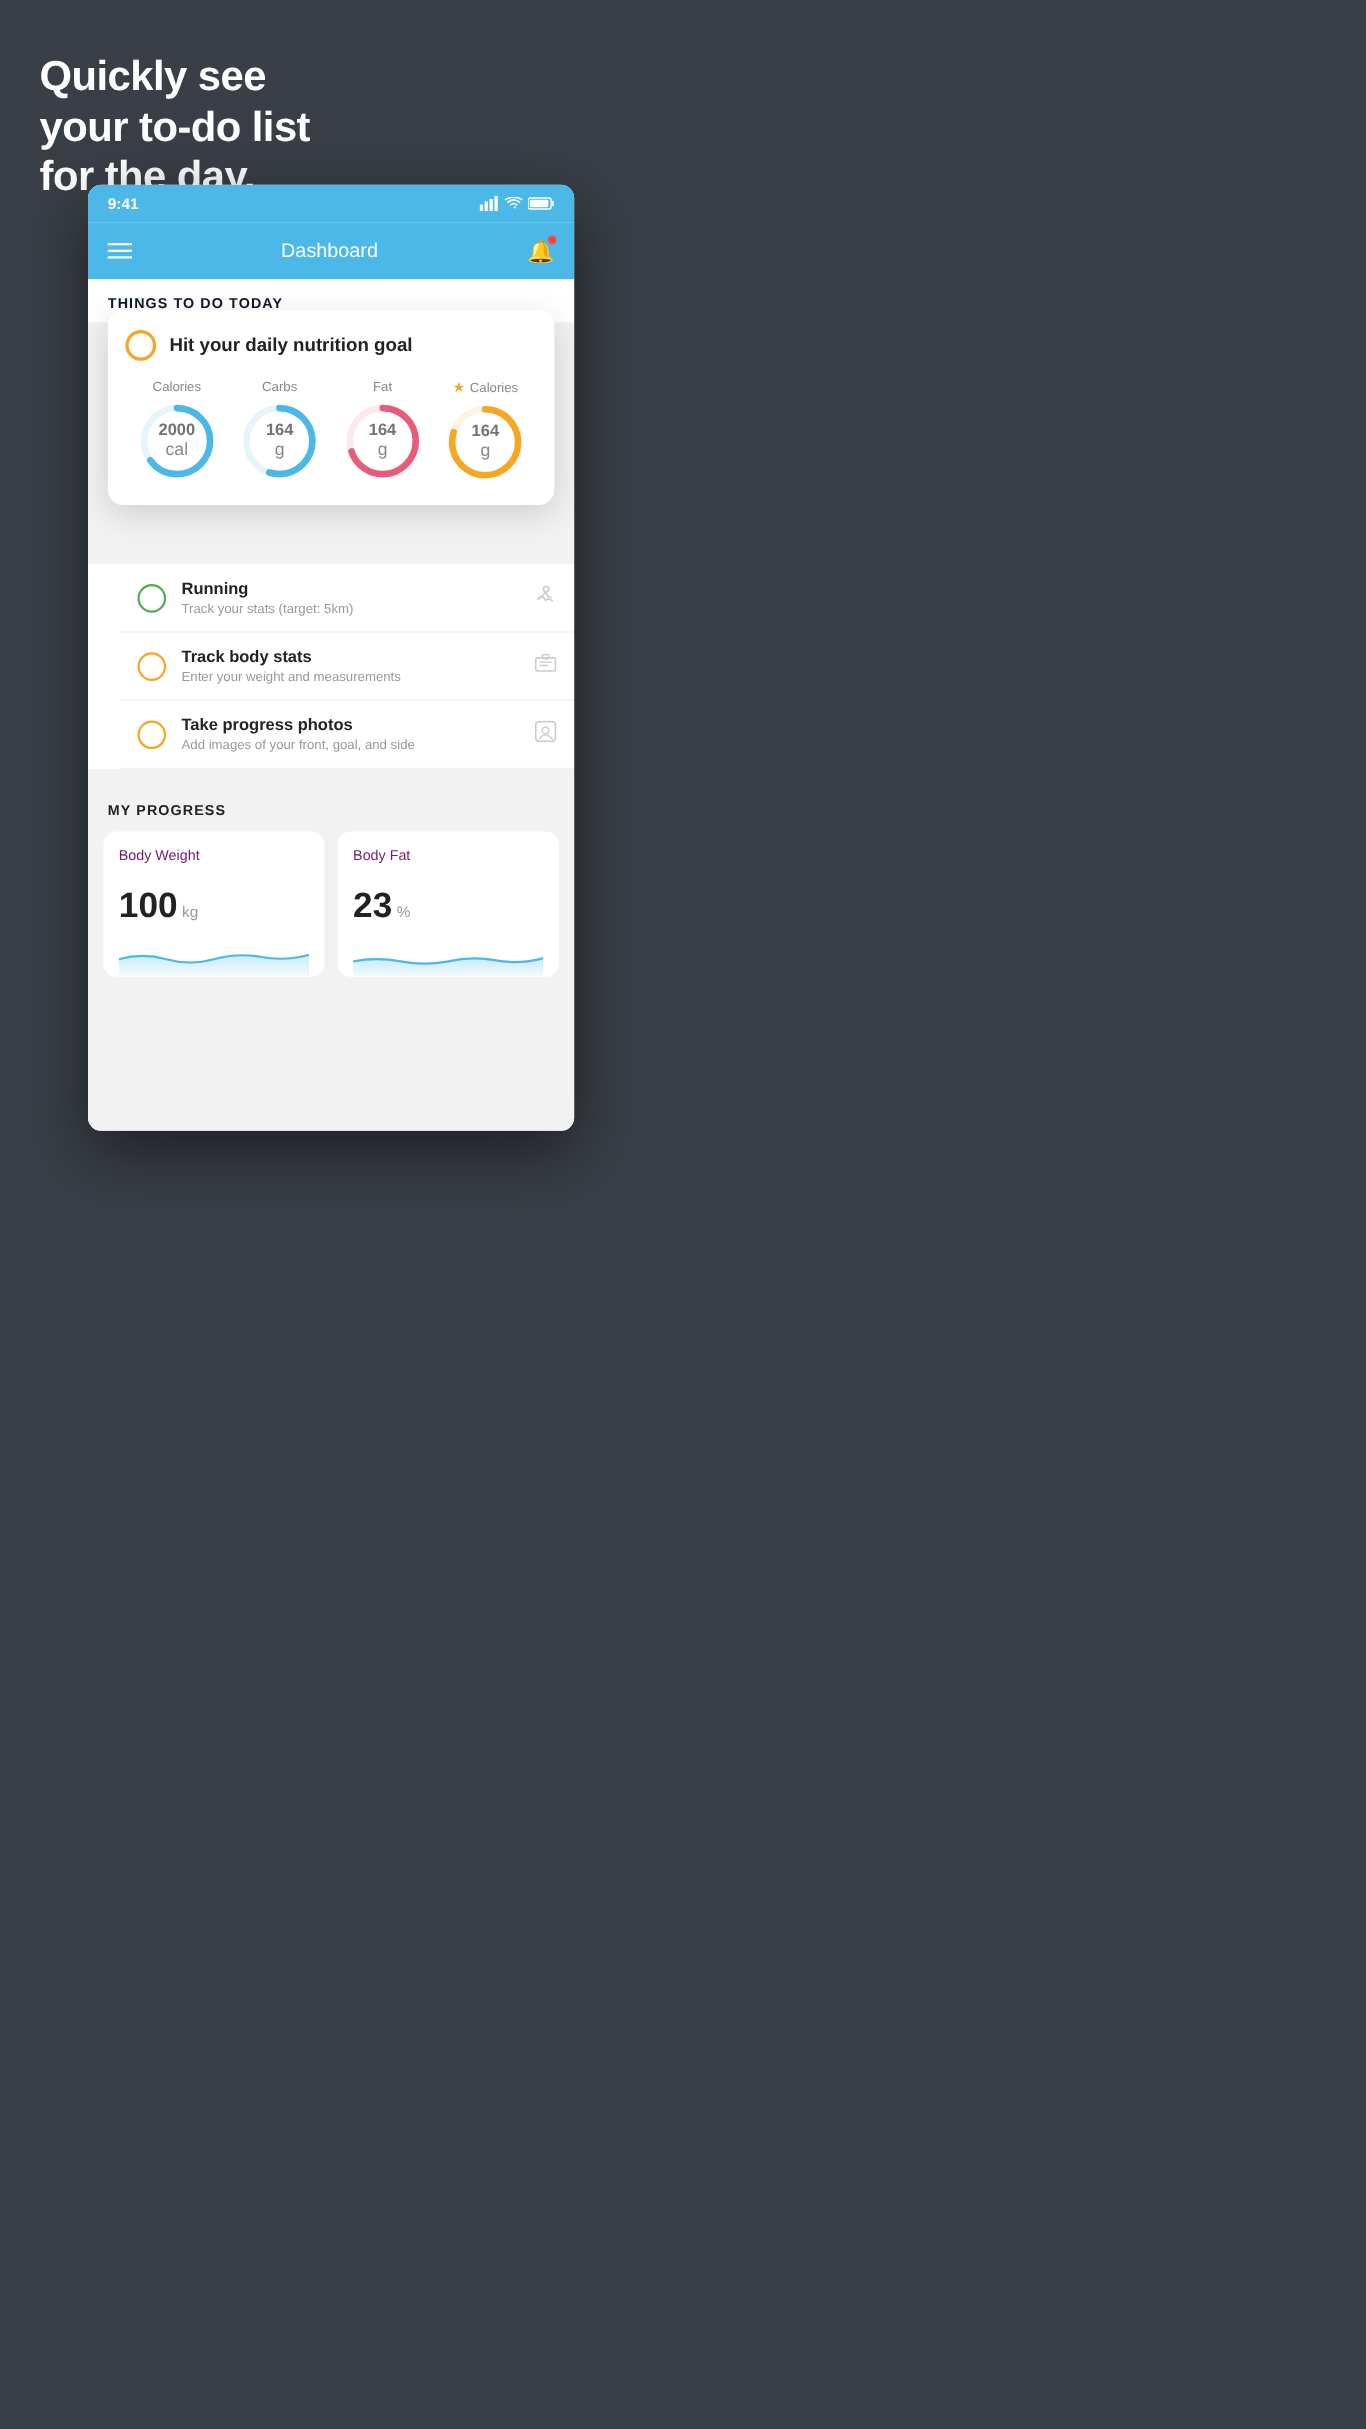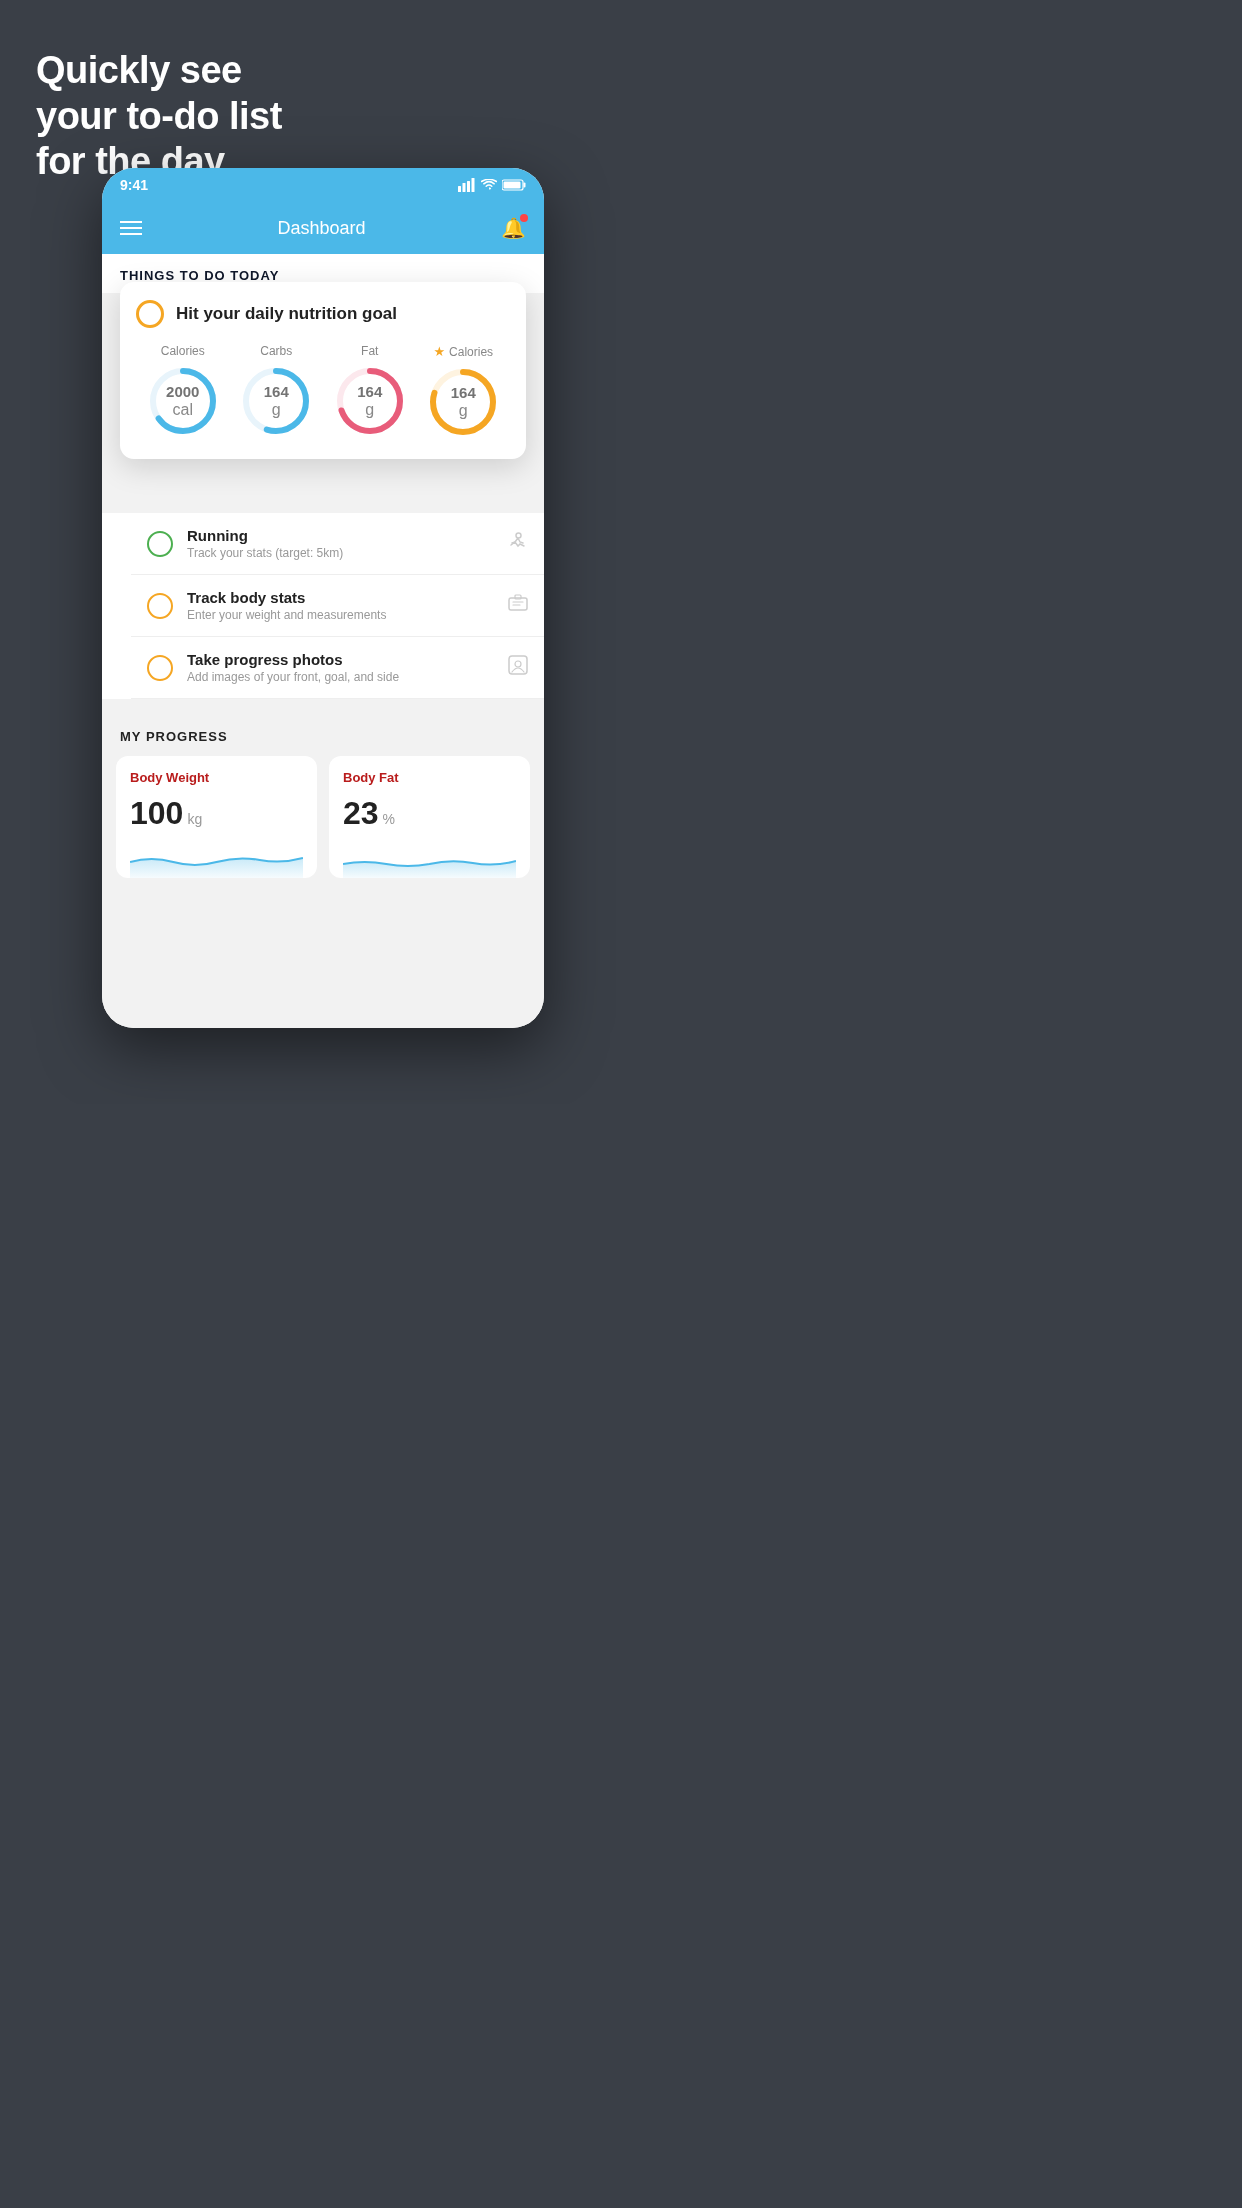--- a/index.html
+++ b/index.html
@@ -21,25 +21,25 @@
       font-size: 38px;
       font-weight: 800;
       line-height: 1.2;
       letter-spacing: -0.5px;
     }
 
     
     .phone {
       position: absolute;
       top: 168px;
-      left: 102px;
+      left: 80px;
       width: 442px;
       height: 860px;
       background: #ffffff;
-      border-radius: 32px;
+      border-radius: 12px;
       overflow: hidden;
       box-shadow: 0 20px 60px rgba(0,0,0,0.5);
     }
 
     
     .status-bar {
       background: #4bb8e8;
       height: 34px;
       display: flex;
       align-items: center;
@@ -254,23 +254,23 @@
     .progress-card {
       flex: 1;
       background: white;
       border-radius: 12px;
       padding: 14px 14px 0;
       overflow: hidden;
       min-height: 120px;
     }
     .progress-card-title {
       font-size: 13px;
-      color: #b91c1c;
-      margin-bottom: 10px;
-      font-weight: 700;
+      color: #701a75;
+      margin-bottom: 20px;
+      font-weight: 400;
     }
     .progress-value-row {
       display: flex;
       align-items: baseline;
       gap: 4px;
     }
     .progress-value {
       font-size: 32px;
       font-weight: 700;
       color: #222;

